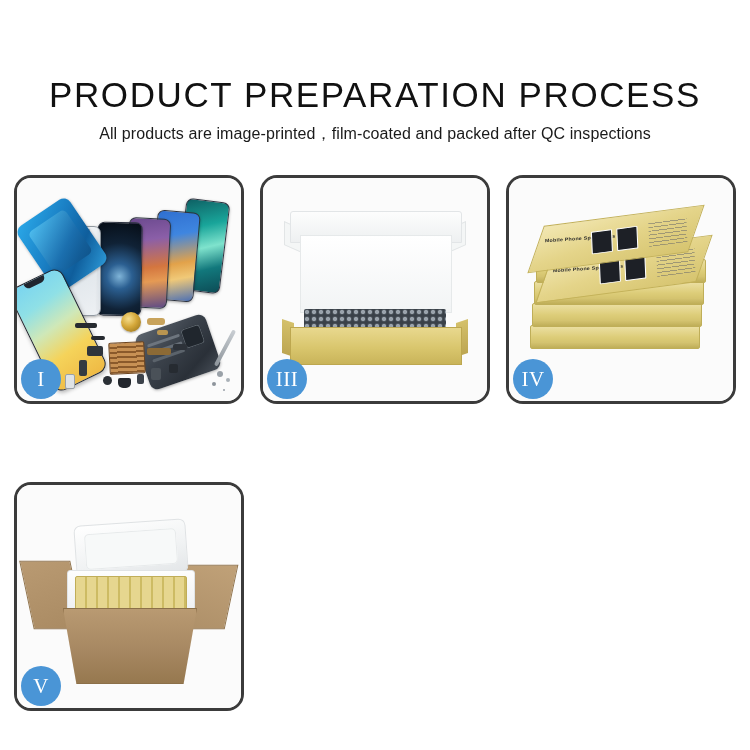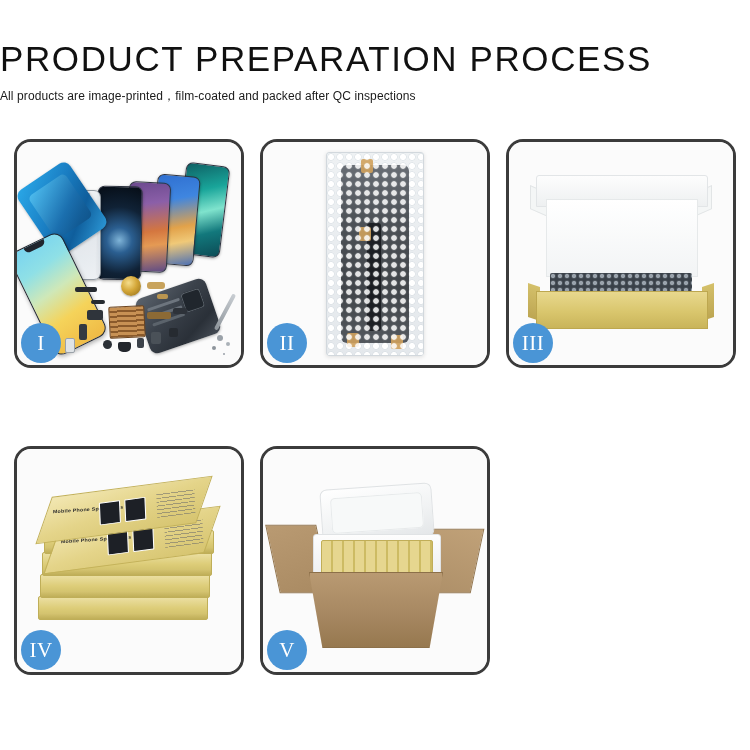--- a/index.html
+++ b/index.html
@@ -19,34 +19,36 @@
     width: 750px;
     height: 750px;
     position: relative;
     background: #ffffff;
     box-sizing: border-box;
   }
 
   
   .header {
     padding-top: 40px;
+    text-align: center;
+    margin-top: 36px;
   }
   .title {
     font-family: "Liberation Sans", sans-serif;
     font-size: 35px;
     font-weight: 400;
     letter-spacing: 1.6px;
     color: #111111;
     line-height: 1.1;
     margin: 0;
     white-space: nowrap;
   }
   .subtitle {
     font-family: "Liberation Sans", sans-serif;
-    font-size: 12px;
+    font-size: 16px;
     font-weight: 400;
     color: #1a1a1a;
     margin: 9px 0 0 0;
     letter-spacing: 0.1px;
     white-space: nowrap;
   }
 
   
   .grid {
     position: absolute;
@@ -607,34 +609,20 @@
           <div class="part p12"></div>
           <div class="part p13"></div>
           <div class="part p14"></div>
           <div class="tweezers"></div>
           <div class="screws"></div>
         </div>
       </div>
       <div class="badge">I</div>
     </div>
 
-    <div class="panel">
-      <div class="panel-inner">
-        <div class="bubblebag">
-          <div class="bubble-part"></div>
-          <div class="bubble-flex"></div>
-          <div class="bubble-tape bt1"></div>
-          <div class="bubble-tape bt2"></div>
-          <div class="bubble-tape bt3"></div>
-          <div class="bubble-tape bt4"></div>
-          <div class="bubble-overlay"></div>
-        </div>
-      </div>
-      <div class="badge">II</div>
-    </div>
 
     <div class="panel">
       <div class="panel-inner">
         <div class="box3">
           <div class="box3-flap-l"></div>
           <div class="box3-flap-r"></div>
           <div class="box3-lid"></div>
           <div class="box3-back"></div>
           <div class="box3-contents"></div>
           <div class="box3-side-l"></div>

